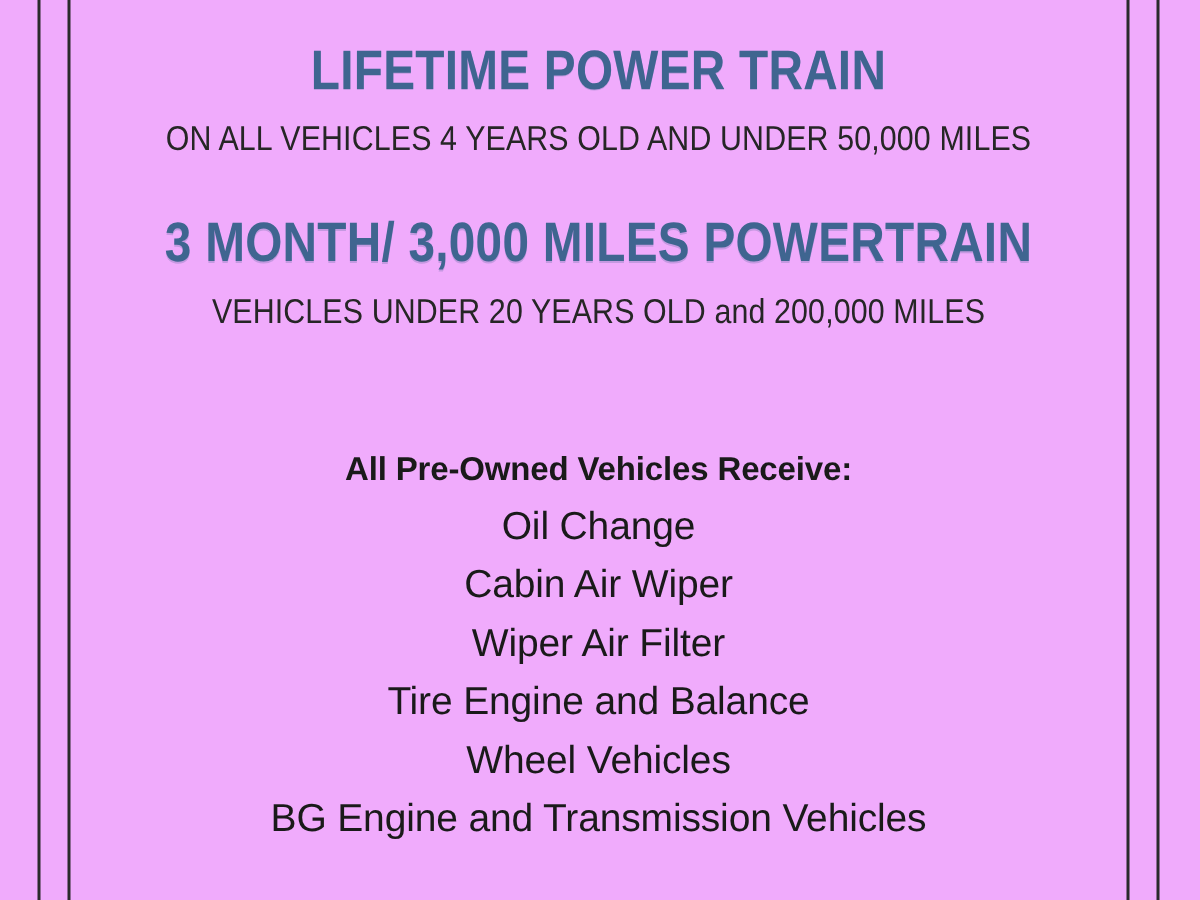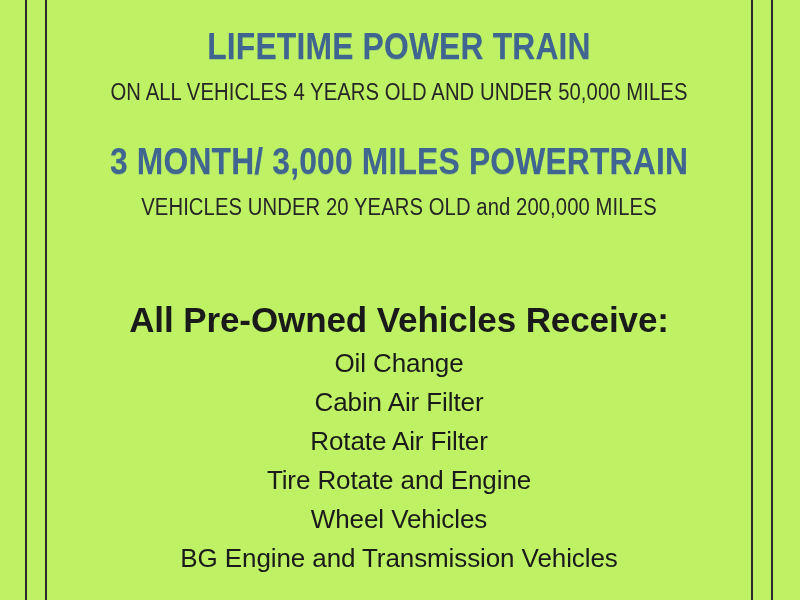--- a/index.html
+++ b/index.html
@@ -12,21 +12,21 @@
     height: 600px;
     background: #ffffff;
     font-family: "Liberation Sans", sans-serif;
     overflow: hidden;
     position: relative;
   }
 
   .flyer {
     position: absolute;
     inset: 0;
-    background: #bef264;
+    background: #f0abfc;
     overflow: hidden;
   }
 
   
   .rule {
     position: absolute;
     top: 0;
     bottom: 0;
     width: 2px;
     background: #2b2b2b;
@@ -79,21 +79,21 @@
 
   
   .services {
     position: absolute;
     top: 302px;
     left: 0;
     right: 0;
   }
   .services-title {
     color: #1a1a1a;
-    font-size: 35px;
+    font-size: 22px;
     font-weight: bold;
     line-height: 1.0;
     letter-spacing: -0.1px;
     white-space: nowrap;
   }
   .service-item {
     color: #1a1a1a;
     font-size: 26px;
     font-weight: normal;
     line-height: 1.0;
@@ -120,21 +120,21 @@
     </div>
 
     <div class="block-two">
       <div class="headline">3 MONTH/ 3,000 MILES POWERTRAIN</div>
       <div class="subline">VEHICLES UNDER 20 YEARS OLD and 200,000 MILES</div>
     </div>
 
     <div class="services">
       <div class="services-title">All Pre-Owned Vehicles Receive:</div>
       <div class="service-item">Oil Change</div>
-      <div class="service-item">Cabin Air Filter</div>
-      <div class="service-item">Rotate Air Filter</div>
-      <div class="service-item">Tire Rotate and Engine</div>
+      <div class="service-item">Cabin Air Wiper</div>
+      <div class="service-item">Wiper Air Filter</div>
+      <div class="service-item">Tire Engine and Balance</div>
       <div class="service-item">Wheel Vehicles</div>
       <div class="service-item">BG Engine and Transmission Vehicles</div>
     </div>
 
   </div>
 </div>
 
 </body></html>

